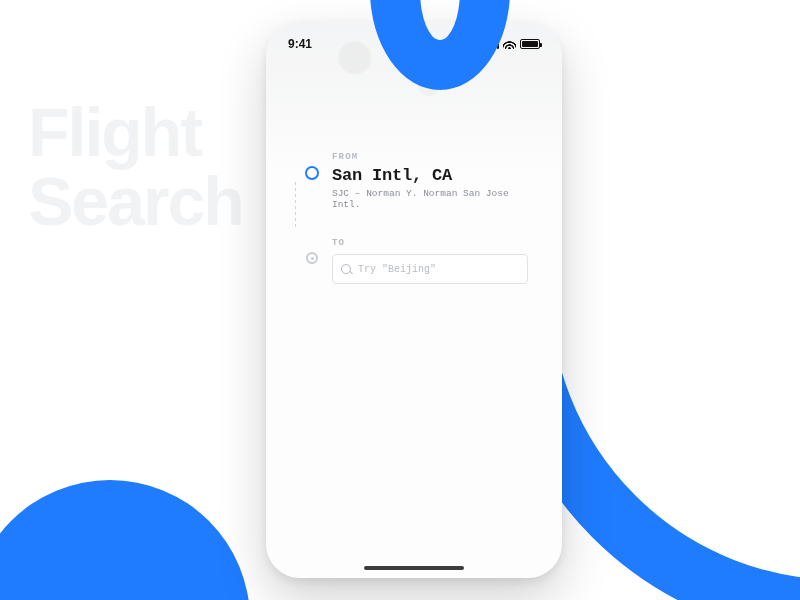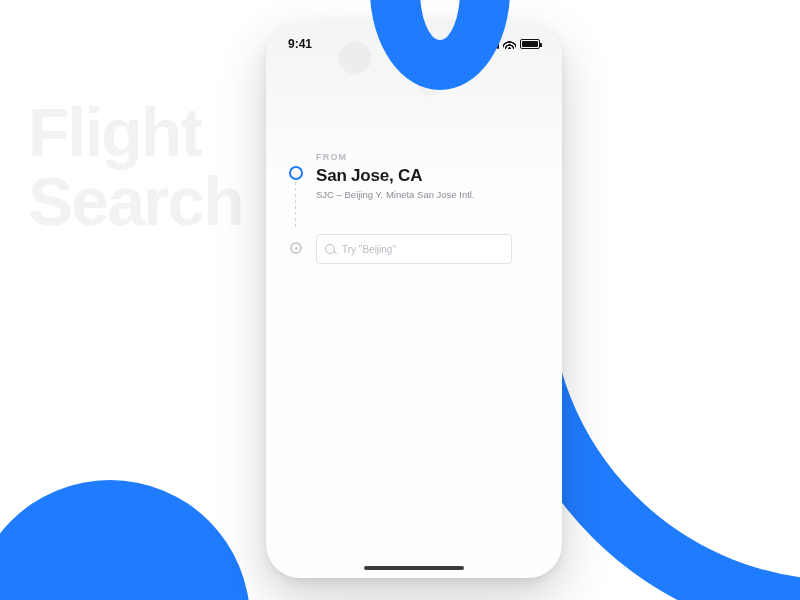--- a/index.html
+++ b/index.html
@@ -131,23 +131,24 @@
   }
   .battery::after {
     content:""; position:absolute; right:-3px; top:2.5px; width:2px; height:4px; background:#111; border-radius:0 1px 1px 0;
   }
   .battery-fill { position:absolute; inset:1px; background:#111; border-radius:1px; }
 
   
   .content {
     position: absolute;
     top: 130px;
-    left: 0; right: 0;
+    left: 16px; right: 0;
     padding: 0 20px 12px 22px;
     z-index: 4;
+    font-family: Liberation Mono, monospace;
   }
 
   .segment {
     display: flex;
     gap: 12px;
     position: relative;
   }
   .segment + .segment { margin-top: 28px; }
 
   .marker-col {
@@ -281,30 +282,31 @@
   <div class="connector"></div>
 
   <div class="content">
 
     <div class="segment">
       <div class="marker-col">
         <div class="ring"></div>
       </div>
       <div>
         <div class="label">FROM</div>
-        <div class="city">San Jose, CA</div>
-        <div class="sub">SJC – Beijing Y. Mineta San Jose Intl.</div>
+        <div class="city">San Intl, CA</div>
+        <div class="sub">SJC – Norman Y. Norman San Jose Intl.</div>
       </div>
     </div>
 
     <div class="segment">
       <div class="marker-col">
         <div class="dot-target"></div>
       </div>
       <div>
+        <div class="label">TO</div>
         <div class="search-field">
           <div class="search-icon"></div>
           <input class="search-input" type="text" placeholder="Try &quot;Beijing&quot;" style="">
         </div>
       </div>
     </div>
 
   </div>
 
   <div class="home-indicator"></div>

